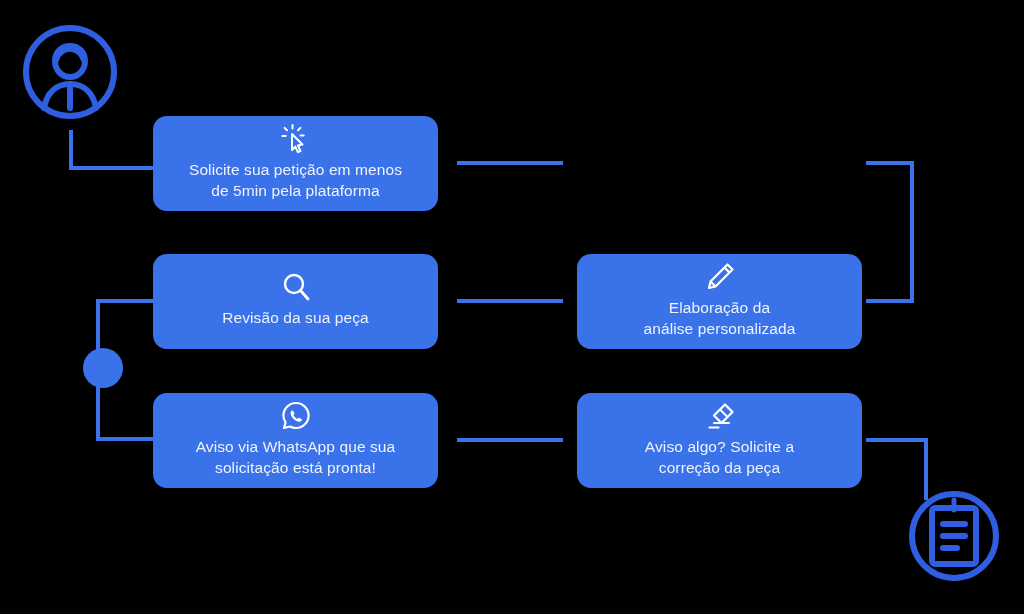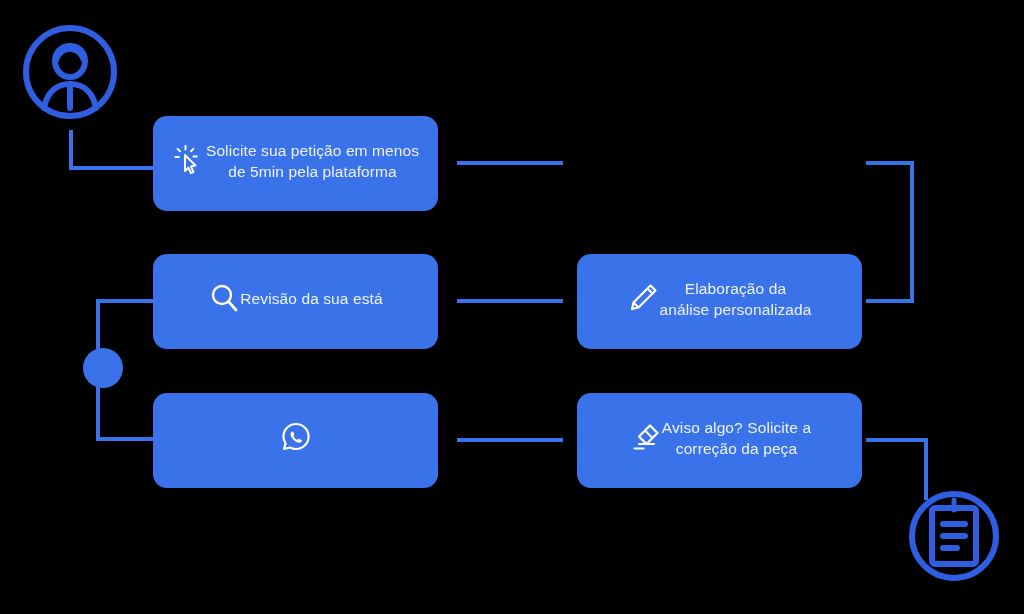--- a/index.html
+++ b/index.html
@@ -20,20 +20,21 @@
 
   
   .flow-box {
     position: absolute;
     width: 285px;
     height: 95px;
     background: #3a72ea;
     border-radius: 14px;
     box-sizing: border-box;
     display: flex;
+    flex-direction: column;
     align-items: center;
     justify-content: center;
     padding: 6px 14px 10px 14px;
   }
   .flow-box .box-icon {
     height: 34px;
     display: flex;
     align-items: center;
     justify-content: center;
     margin-bottom: 4px;
@@ -158,21 +159,21 @@
   </div>
 
 
   <div class="flow-box col-left row-2">
     <span class="box-icon">
       <svg width="32" height="32" viewBox="0 0 32 32" fill="none">
         <circle cx="14" cy="13" r="9" stroke="#ffffff" stroke-width="2.4"></circle>
         <path d="M20.5 19.5L28 28" stroke="#ffffff" stroke-width="2.8" stroke-linecap="round"></path>
       </svg>
     </span>
-    <span class="box-label">Revisão da sua está</span>
+    <span class="box-label">Revisão da sua peça</span>
   </div>
 
   <div class="flow-box col-right row-2">
     <span class="box-icon">
       <svg width="32" height="32" viewBox="0 0 32 32" fill="none">
         <path d="M23.5 3.5l5 5-17 17-6.5 1.5L6.5 20.5l17-17z" stroke="#ffffff" stroke-width="2.2" stroke-linejoin="round"></path>
         <path d="M20.5 6.5l5 5" stroke="#ffffff" stroke-width="2.2"></path>
         <path d="M6.5 20.5l5 5" stroke="#ffffff" stroke-width="2.2"></path>
       </svg>
     </span>
@@ -180,20 +181,22 @@
 análise personalizada</span>
   </div>
 
   <div class="flow-box col-left row-3">
     <span class="box-icon">
       <svg width="32" height="32" viewBox="0 0 32 32" fill="none">
         <path d="M16 3c7 0 12.6 5.6 12.6 12.5S23 28 16 28c-2.2 0-4.2-.5-6-1.5L4 28l1.6-5.6C4.2 20.4 3.4 18 3.4 15.5 3.4 8.6 9 3 16 3z" stroke="#ffffff" stroke-width="2.2" stroke-linejoin="round"></path>
         <path d="M12.2 10.6c.4-.2.9 0 1.1.4l1 2.2c.2.4.1.8-.2 1.1l-.7.7c.9 1.8 2.3 3.1 4 3.9l.8-.8c.3-.3.7-.4 1.1-.2l2.2 1c.4.2.6.7.4 1.1-.6 1.3-2 2-3.4 1.7-3.9-.9-7-4-7.9-7.9-.3-1.4.4-2.7 1.6-3.2z" fill="#ffffff"></path>
       </svg>
     </span>
+    <span class="box-label">Aviso via WhatsApp que sua
+solicitação está pronta!</span>
   </div>
 
   <div class="flow-box col-right row-3">
     <span class="box-icon">
       <svg width="34" height="32" viewBox="0 0 34 32" fill="none">
         <path d="M22 4.5l7.5 7.5-11 11-7.5-7.5 11-11z" stroke="#ffffff" stroke-width="2.2" stroke-linejoin="round"></path>
         <path d="M17 9.5l7.5 7.5" stroke="#ffffff" stroke-width="2"></path>
         <path d="M11 23h15" stroke="#ffffff" stroke-width="2.2" stroke-linecap="round"></path>
         <path d="M6.5 27.5h9" stroke="#ffffff" stroke-width="2.2" stroke-linecap="round"></path>
       </svg>

